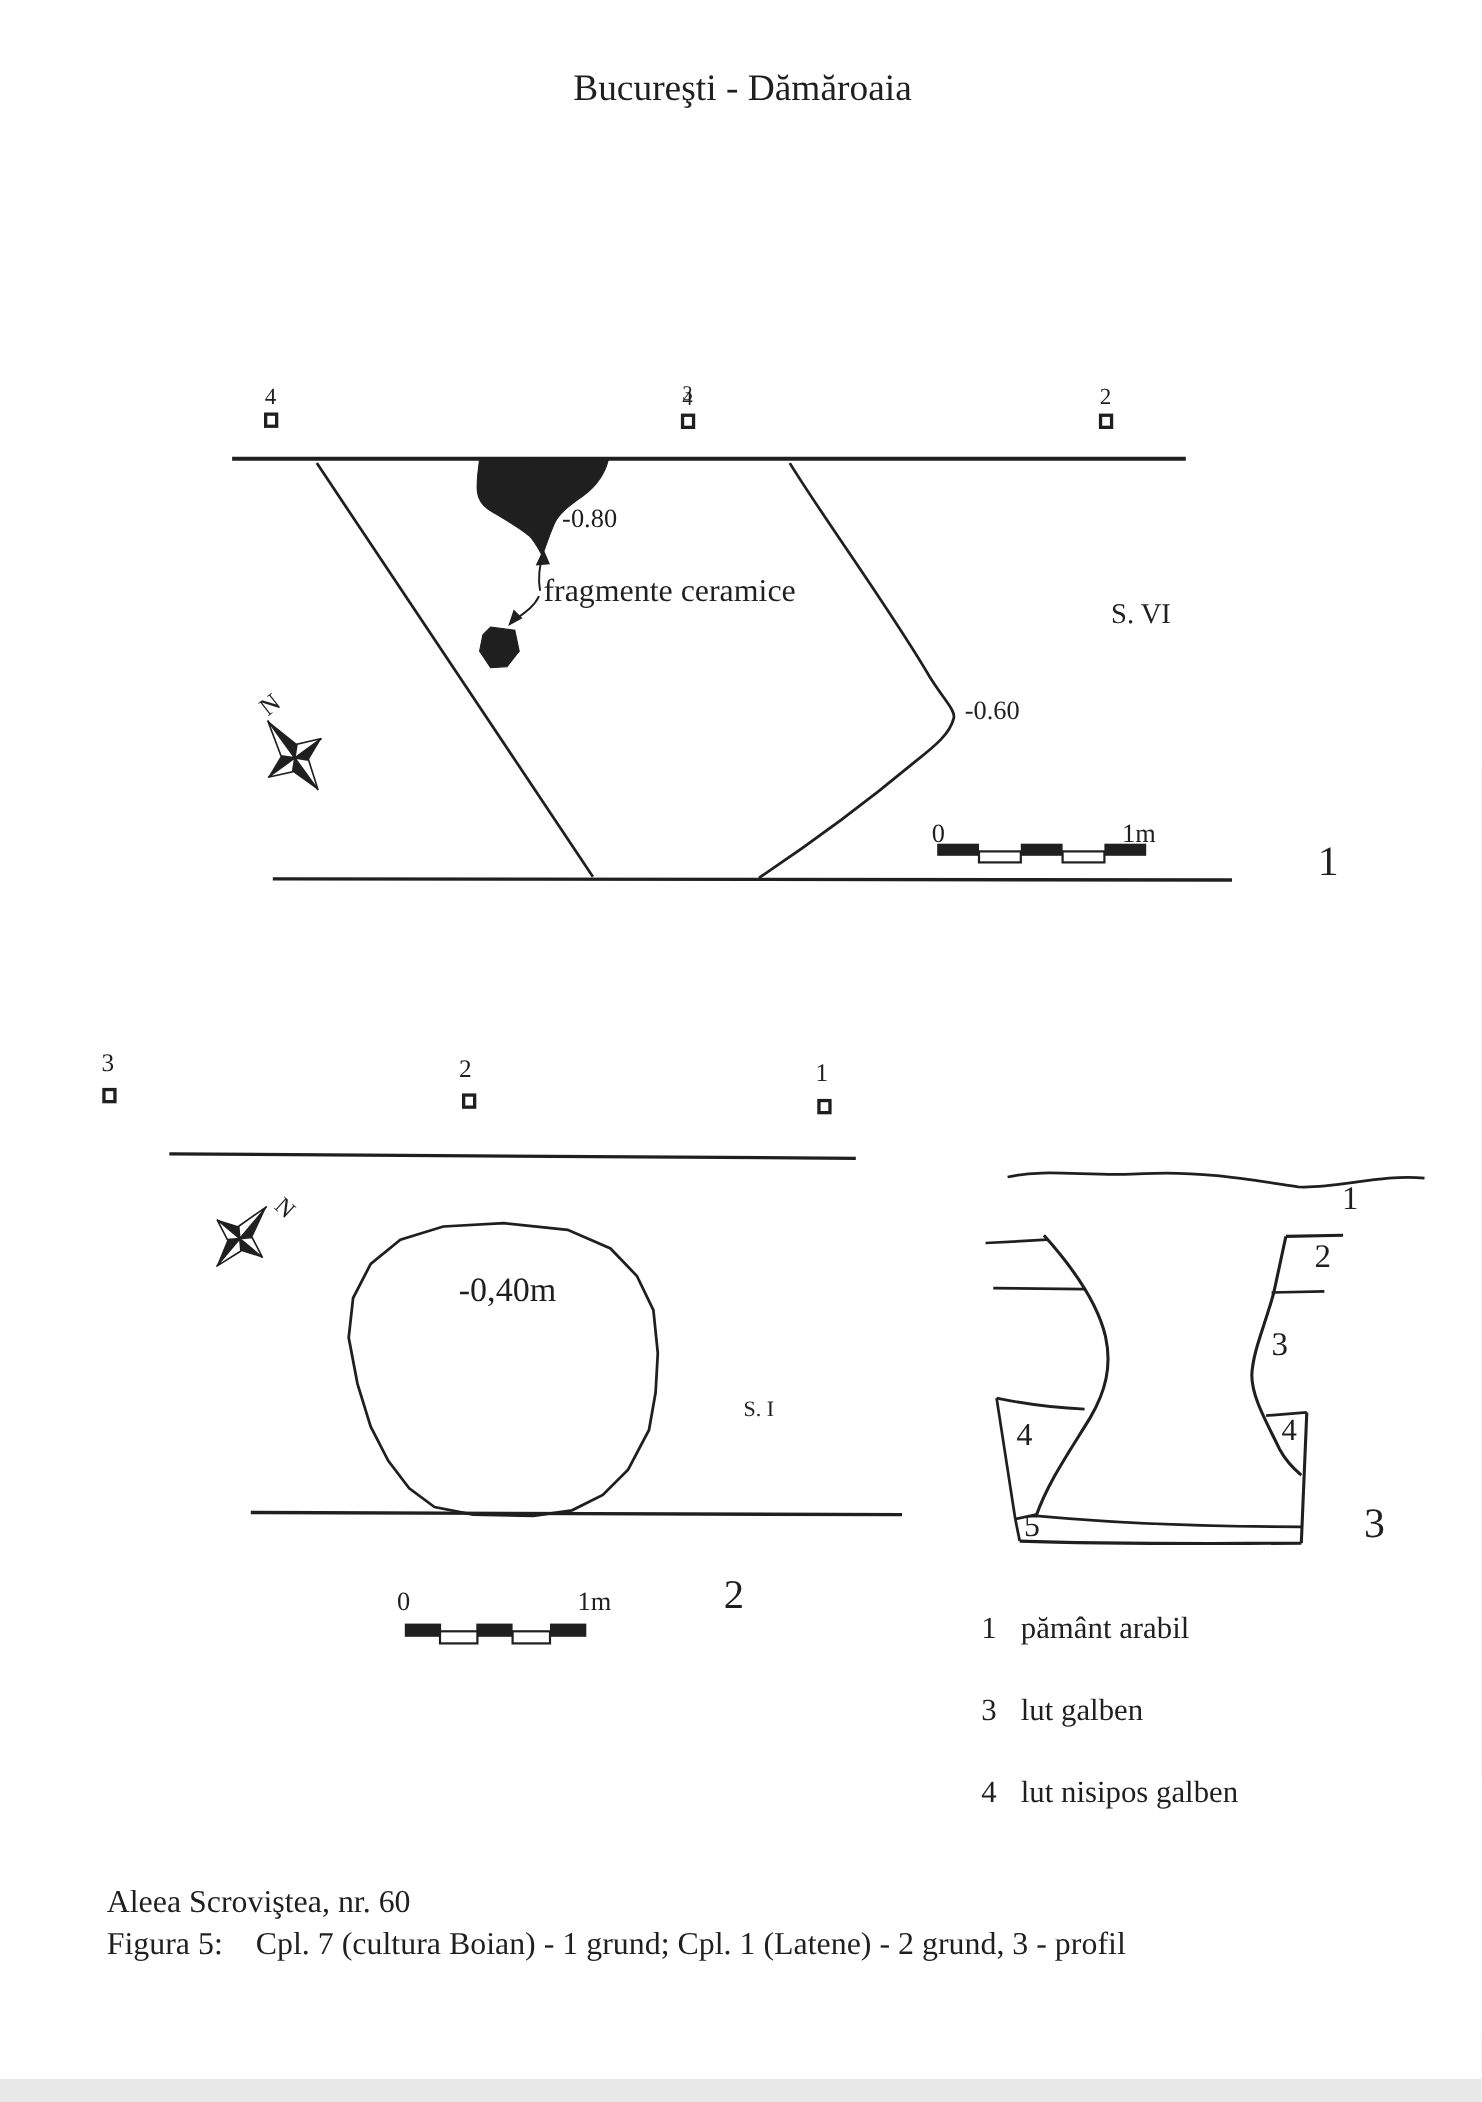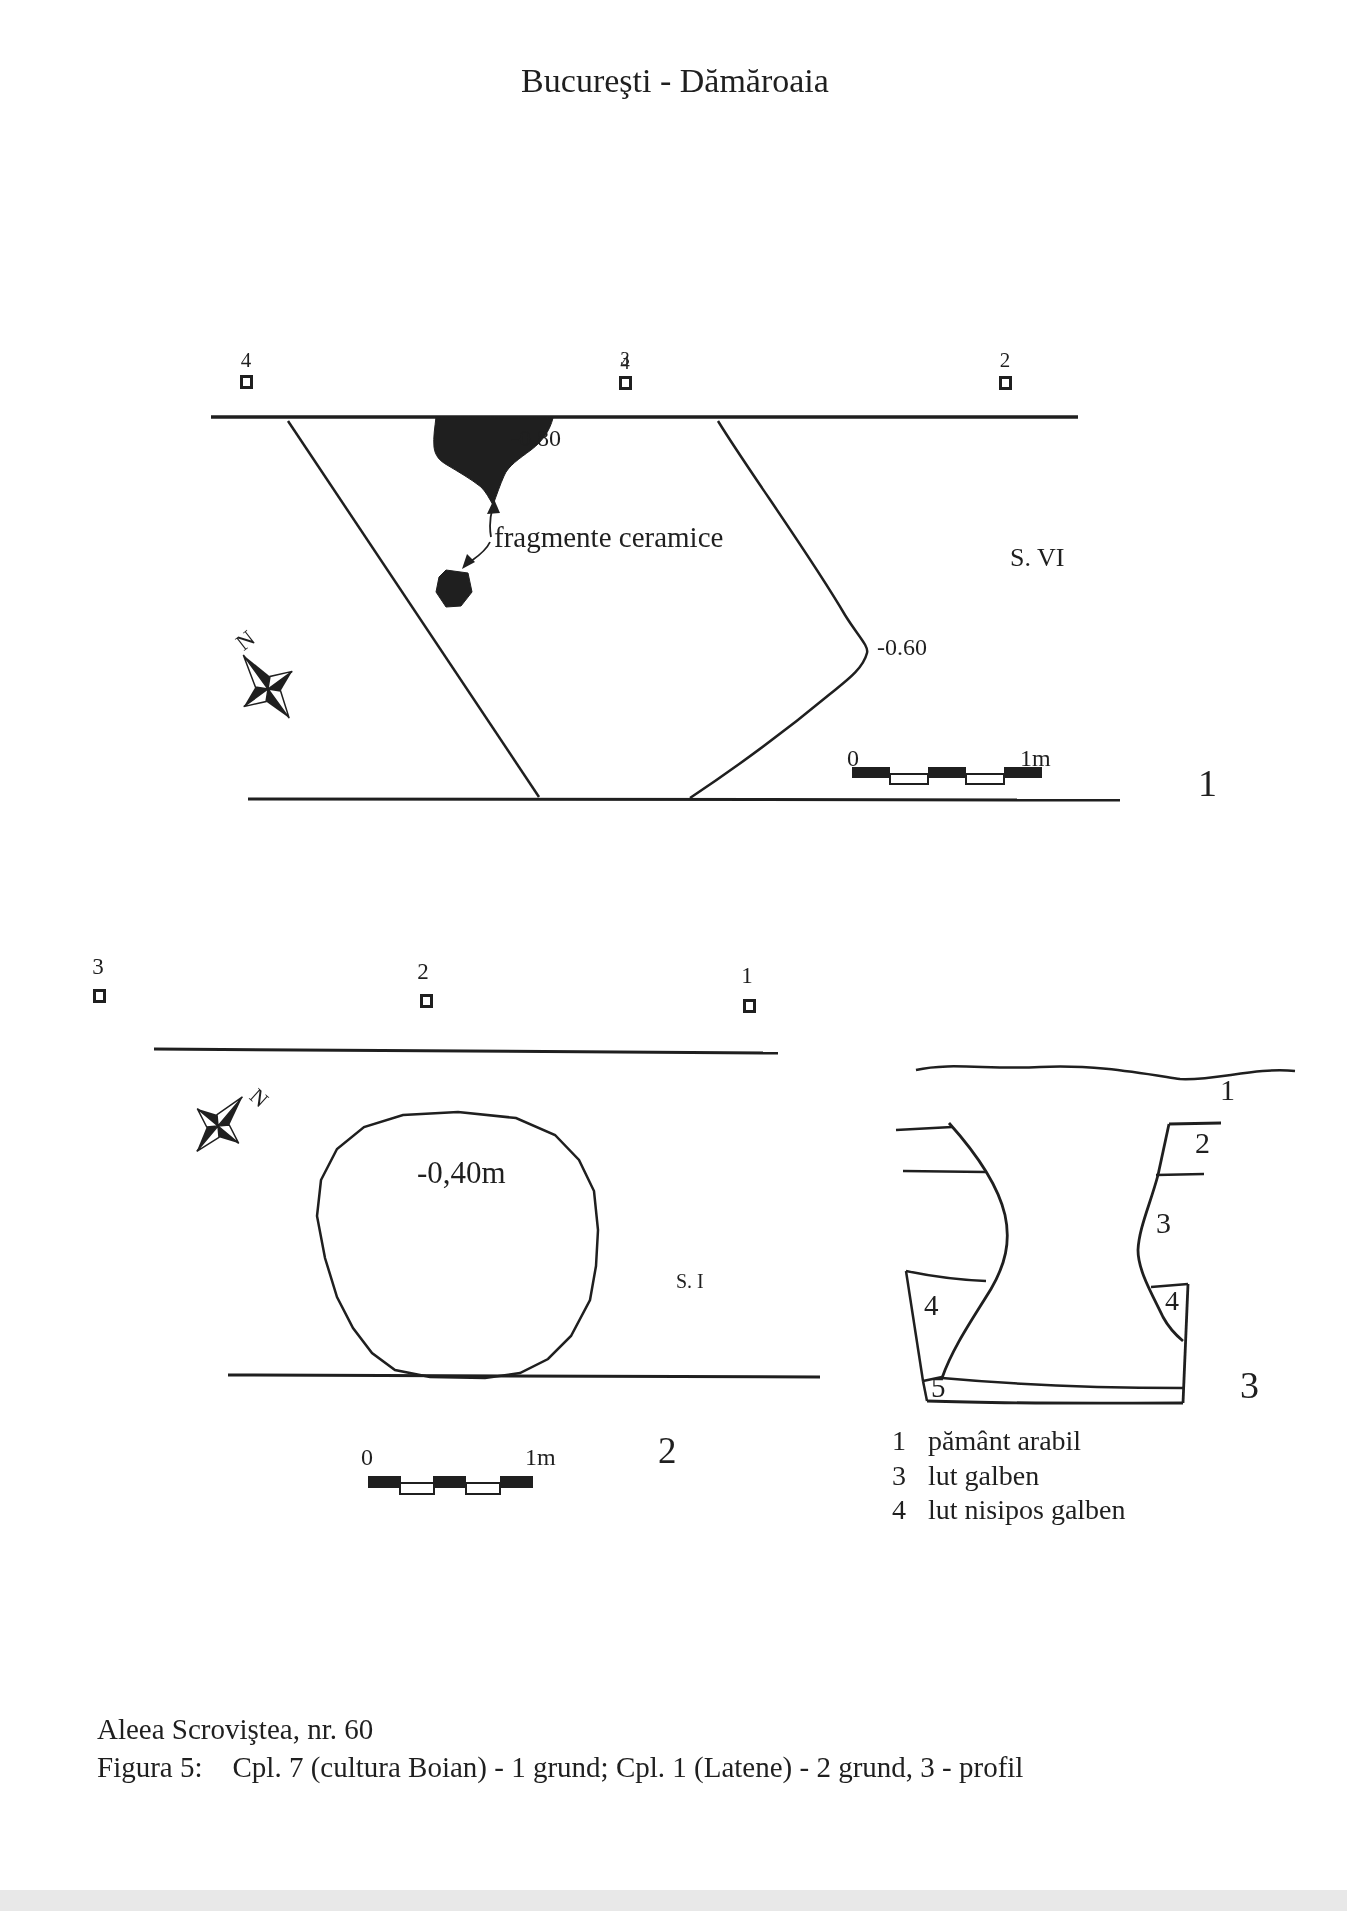--- a/index.html
+++ b/index.html
@@ -7,21 +7,21 @@
         font-family:"Liberation Serif","DejaVu Serif",serif;color:#1f1f1f;overflow:hidden;}
   #art{position:absolute;left:0;top:0;}
   .txt{position:absolute;white-space:nowrap;color:#1f1f1f;line-height:1;}
   .center{text-align:center;}
   .marker-box{position:absolute;width:7px;height:8px;border:3px solid #1f1f1f;background:#ffffff;}
   .marker-label{position:absolute;width:24px;text-align:center;font-size:21px;}
   .overlap-wrap{position:absolute;width:24px;height:26px;}
   .overlap-wrap span{position:absolute;left:50%;transform:translateX(-50%);font-size:19px;}
   .overlap-under{top:4px;}
   .overlap-over{top:0;}
-  .legend-row{line-height:34.5px;font-size:28px;}
+  .legend-row{line-height:34.5px;font-size:28px;margin-top:40px;}
   .legend-num{display:inline-block;width:22px;}
   .legend-text{padding-left:14px;}
   .cap2-text{padding-left:30px;}
 </style>
 </head>
 <body>
 
 <div id="page">
 
   <svg id="art" width="1347" height="1911" viewBox="0 0 1347 1911">
@@ -102,21 +102,21 @@
   <div class="marker-label" style="left:234px;top:348px;">4</div>
   <div class="marker-box" style="left:240px;top:375px;"></div>
   <div class="overlap-wrap" style="left:613px;top:348px;">
     <span class="overlap-under">4</span>
     <span class="overlap-over">3</span>
   </div>
   <div class="marker-box" style="left:619px;top:376px;"></div>
   <div class="marker-label" style="left:993px;top:348px;">2</div>
   <div class="marker-box" style="left:999px;top:376px;"></div>
 
-  <div class="txt" style="left:511px;top:426px;font-size:24px;">-0.80</div>
+  <div class="txt" style="left:511px;top:460px;font-size:24px;">-0.80</div>
   <div class="txt" style="left:494px;top:523px;font-size:29px;">fragmente ceramice</div>
   <div class="txt" style="left:877px;top:635px;font-size:24px;">-0.60</div>
   <div class="txt" style="left:1010px;top:545px;font-size:26px;">S. VI</div>
   <div class="txt" style="left:237px;top:629px;font-size:23px;transform:rotate(-38deg);">N</div>
   <div class="txt" style="left:847px;top:746px;font-size:24px;">0</div>
   <div class="txt" style="left:1020px;top:746px;font-size:24px;">1m</div>
   <div class="txt" style="left:1198px;top:764px;font-size:38px;">1</div>
 
   <div class="marker-label" style="left:86px;top:954px;font-size:23px;">3</div>
   <div class="marker-box" style="left:93px;top:989px;"></div>

